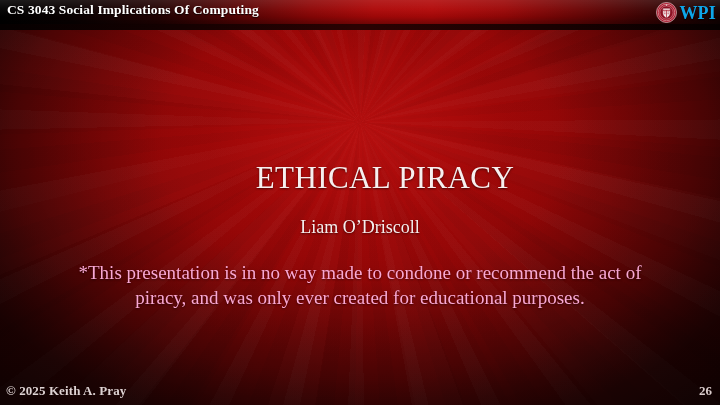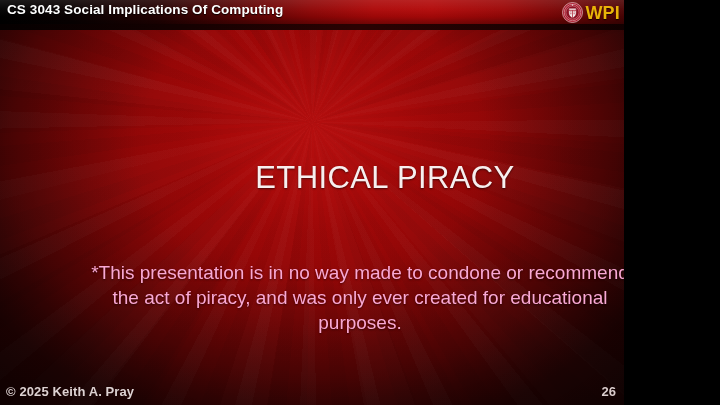--- a/index.html
+++ b/index.html
@@ -2,25 +2,25 @@
 <html><head>
 <meta charset="utf-8">
 <style>
   html, body {
     margin: 0;
     padding: 0;
     background: #000;
   }
   #slide {
     position: relative;
-    width: 624px;
+    width: 720px;
     height: 405px;
     overflow: hidden;
     background: #8b0606;
-    font-family: Liberation Sans, sans-serif;
+    font-family: Liberation Serif, serif;
     -webkit-font-smoothing: antialiased;
   }
 
   
   .bg-base {
     position: absolute;
     inset: 0;
     background:
       radial-gradient(ellipse 62% 78% at 50% 32%,
         #ae0a0a 0%,
@@ -156,21 +156,21 @@
     z-index: 6;
   }
   .wpi-seal {
     width: 21px;
     height: 21px;
     flex: 0 0 auto;
   }
   .wpi-word {
     font-size: 18px;
     font-weight: bold;
-    color: #eab308;
+    color: #0ea5e9;
     letter-spacing: 0.2px;
     line-height: 1;
     text-shadow: 0 1px 1px rgba(0,0,0,0.8);
   }
 
   
   .content {
     position: absolute;
     left: 0;
     top: 0;
@@ -260,19 +260,20 @@
       <path d="M13.6 16.6 h14.8" stroke="#a8162a" stroke-width="1.6"></path>
       <path d="M21 16.6 v15.4" stroke="#a8162a" stroke-width="1.4"></path>
       <path d="M16.0 19.8 h3.2 M22.8 19.8 h3.2 M16.0 23.4 h3.2 M22.8 23.4 h3.2" stroke="#a8162a" stroke-width="1.1"></path>
       <circle cx="21" cy="6.2" r="1.5" fill="#f2e6e7"></circle>
     </svg>
     <span class="wpi-word">WPI</span>
   </div>
 
   <div class="content">
     <div class="slide-title">ETHICAL PIRACY</div>
+    <div class="slide-author">Liam O’Driscoll</div>
     <div class="slide-disclaimer">*This presentation is in no way made to condone or recommend the act of piracy, and was only ever created for educational purposes.</div>
   </div>
 
   <div class="footer-copyright">© 2025 Keith A. Pray</div>
   <div class="footer-pagenum">26</div>
 
 </div>
 
 </body></html>

